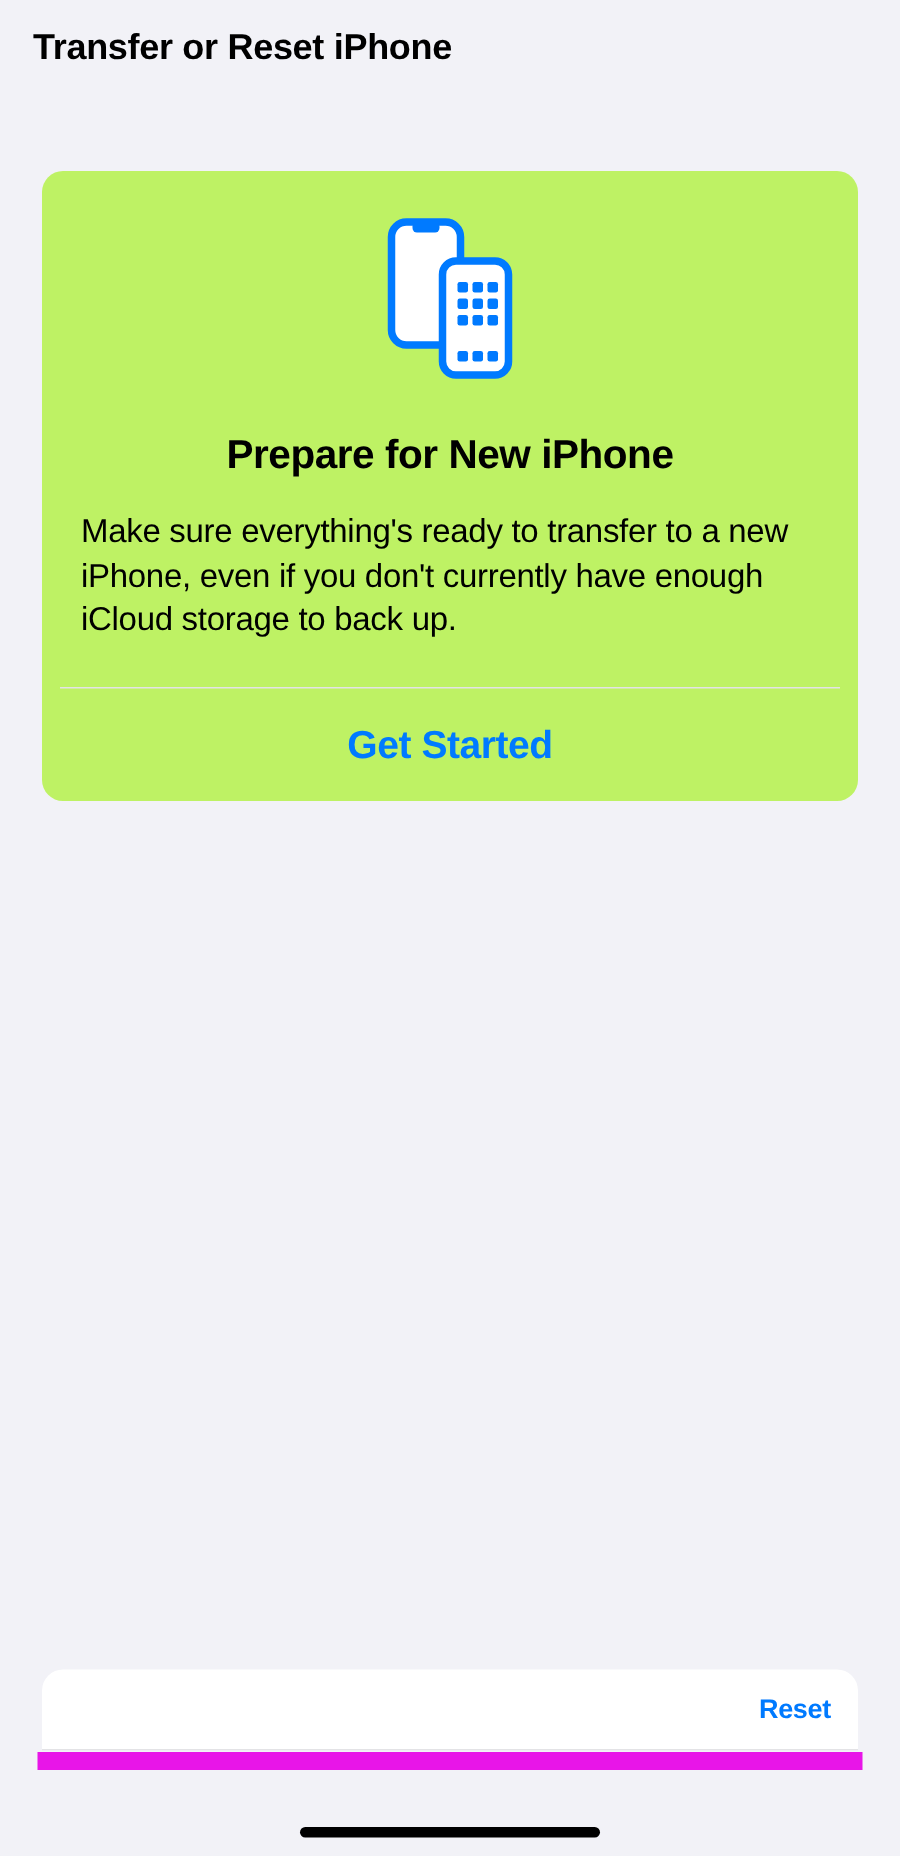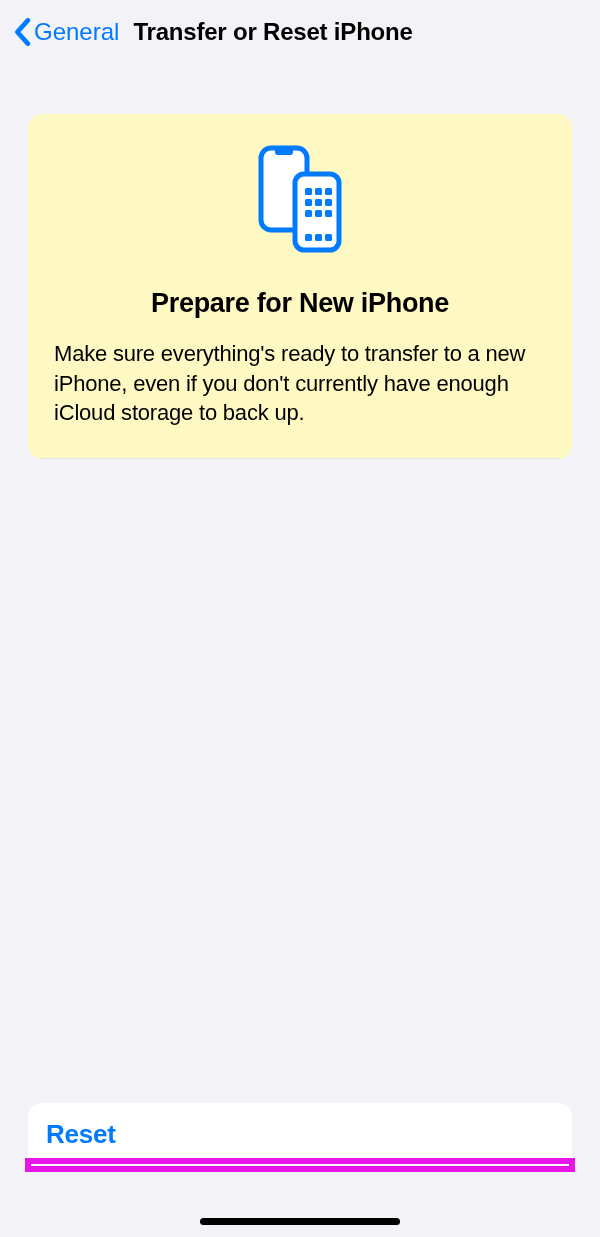--- a/index.html
+++ b/index.html
@@ -34,21 +34,21 @@
       padding-left: 2px;
     }
     .page-title {
       color: #000;
       font-size: 24px;
       font-weight: 700;
       padding-left: 10px;
       letter-spacing: -0.2px;
     }
     .card {
-      background: #fef9c3;
+      background: #bef264;
       margin: 50px 28px 0 28px;
       border-radius: 14px;
       padding-top: 30px;
       overflow: hidden;
     }
     .card-icon-wrap {
       display: flex;
       justify-content: center;
       margin-bottom: 34px;
     }
@@ -88,25 +88,26 @@
       position: absolute;
       bottom: 70px;
       left: 28px;
       right: 28px;
       background: #fff;
       border-radius: 14px 14px 0 0;
       overflow: visible;
     }
     .list-item {
       padding: 16px 18px;
-      font-size: 26px;
+      font-size: 18px;
       font-weight: 600;
       color: #007aff;
       cursor: pointer;
       letter-spacing: -0.2px;
+      text-align: right;
     }
     .list-divider {
       border: none;
       border-top: 1px solid #e3e3e6;
       margin: 0;
     }
     .highlight-box {
       position: absolute;
       border: 6px solid #e815e8;
       pointer-events: none;
@@ -119,26 +120,20 @@
       width: 200px;
       height: 7px;
       background: #000;
       border-radius: 4px;
     }
   </style>
 </head>
 <body>
 
 <div class="nav-bar">
-  <span style="display:flex;align-items:center;">
-    <svg class="back-chevron" viewBox="0 0 14 24" fill="none">
-      <path d="M12 2 L3 12 L12 22" stroke="#007aff" stroke-width="4" stroke-linecap="round" stroke-linejoin="round"></path>
-    </svg>
-    <span class="back-label">General</span>
-  </span>
   <span class="page-title">Transfer or Reset iPhone</span>
 </div>
 
 <div class="card">
   <div class="card-icon-wrap">
     <svg width="86" height="110" viewBox="0 0 86 110" fill="none">
       <rect x="4" y="4" width="46" height="82" rx="10" stroke="#007aff" stroke-width="5" fill="#fff"></rect>
       <rect x="18" y="4" width="18" height="7" rx="3" fill="#007aff"></rect>
       <rect x="38" y="30" width="44" height="76" rx="9" stroke="#007aff" stroke-width="5" fill="#fff"></rect>
 
@@ -153,20 +148,21 @@
       <rect x="68" y="66" width="7" height="7" rx="1.5" fill="#007aff"></rect>
 
       <rect x="48" y="90" width="7" height="7" rx="1.5" fill="#007aff"></rect>
       <rect x="58" y="90" width="7" height="7" rx="1.5" fill="#007aff"></rect>
       <rect x="68" y="90" width="7" height="7" rx="1.5" fill="#007aff"></rect>
     </svg>
   </div>
   <div class="card-title">Prepare for New iPhone</div>
   <div class="card-desc">Make sure everything's ready to transfer to a new iPhone, even if you don't currently have enough iCloud storage to back up.</div>
   <hr class="card-divider">
+  <div class="card-action">Get Started</div>
 </div>
 
 <div class="bottom-list">
   <div class="list-item">Reset</div>
   <hr class="list-divider">
   <div class="highlight-box" style="left:-3px;right:-3px;top:55px;bottom:-5px;"></div>
 </div>
 
 <div class="home-indicator"></div>
 

